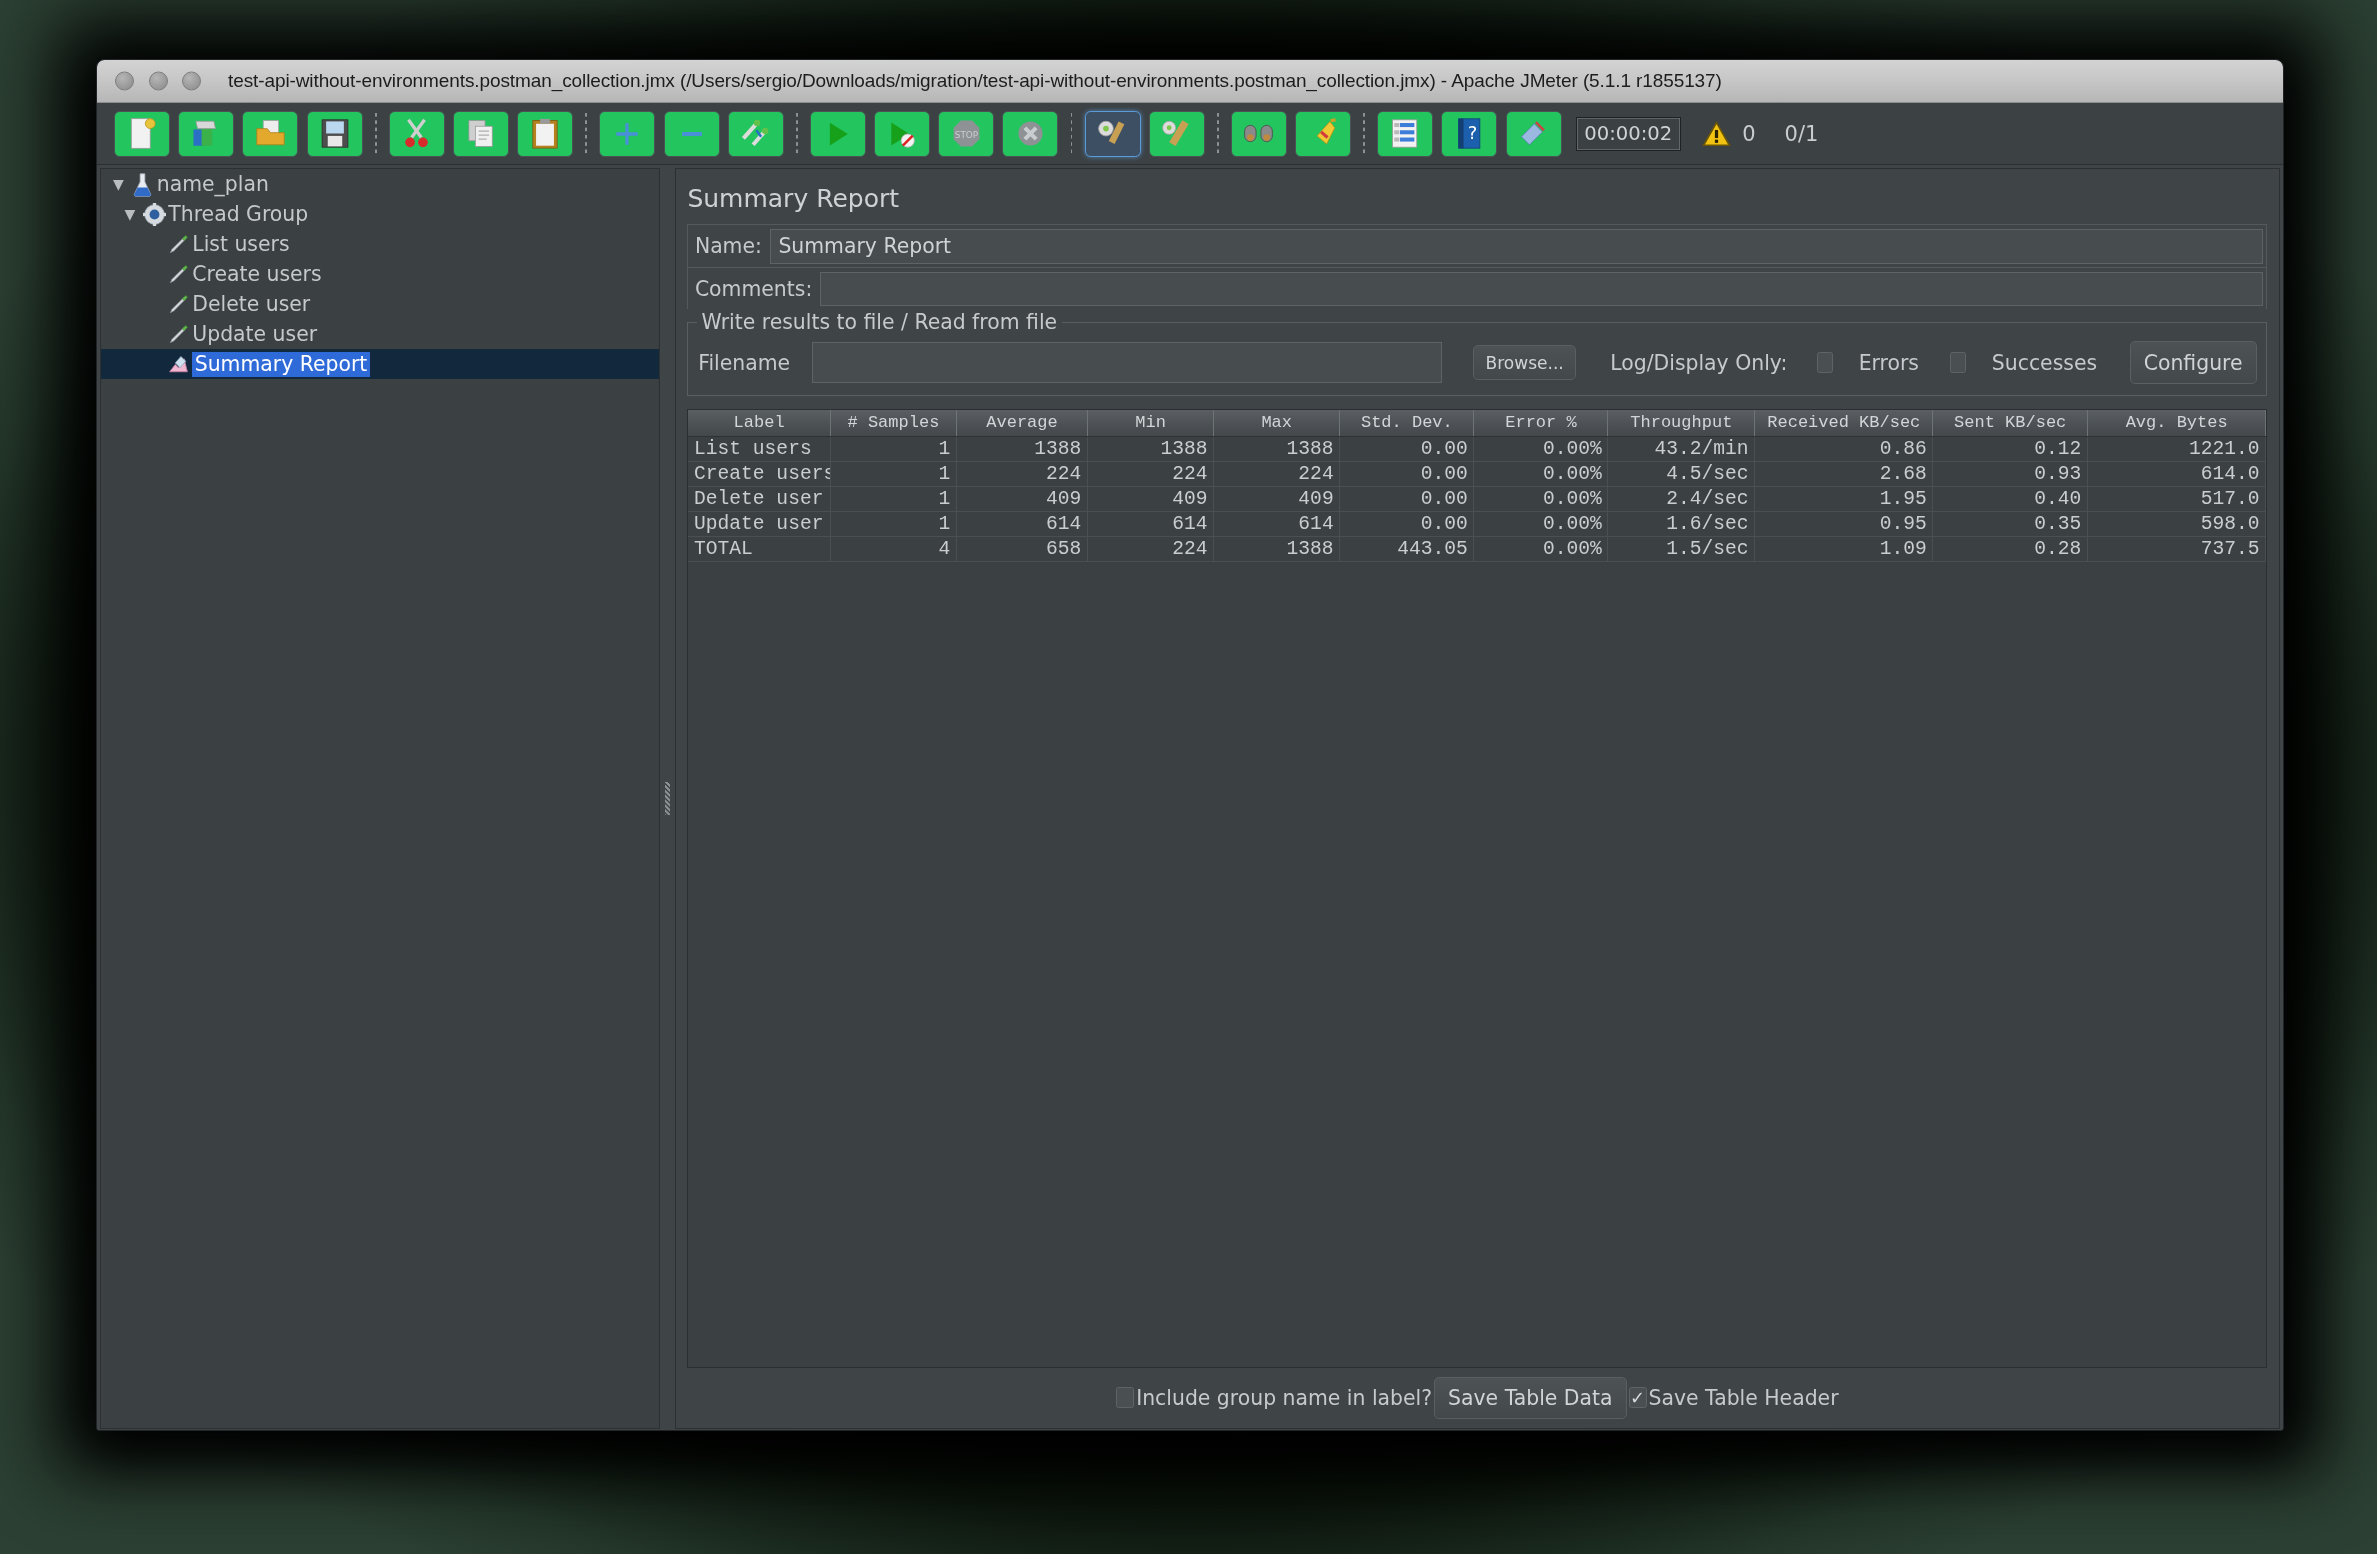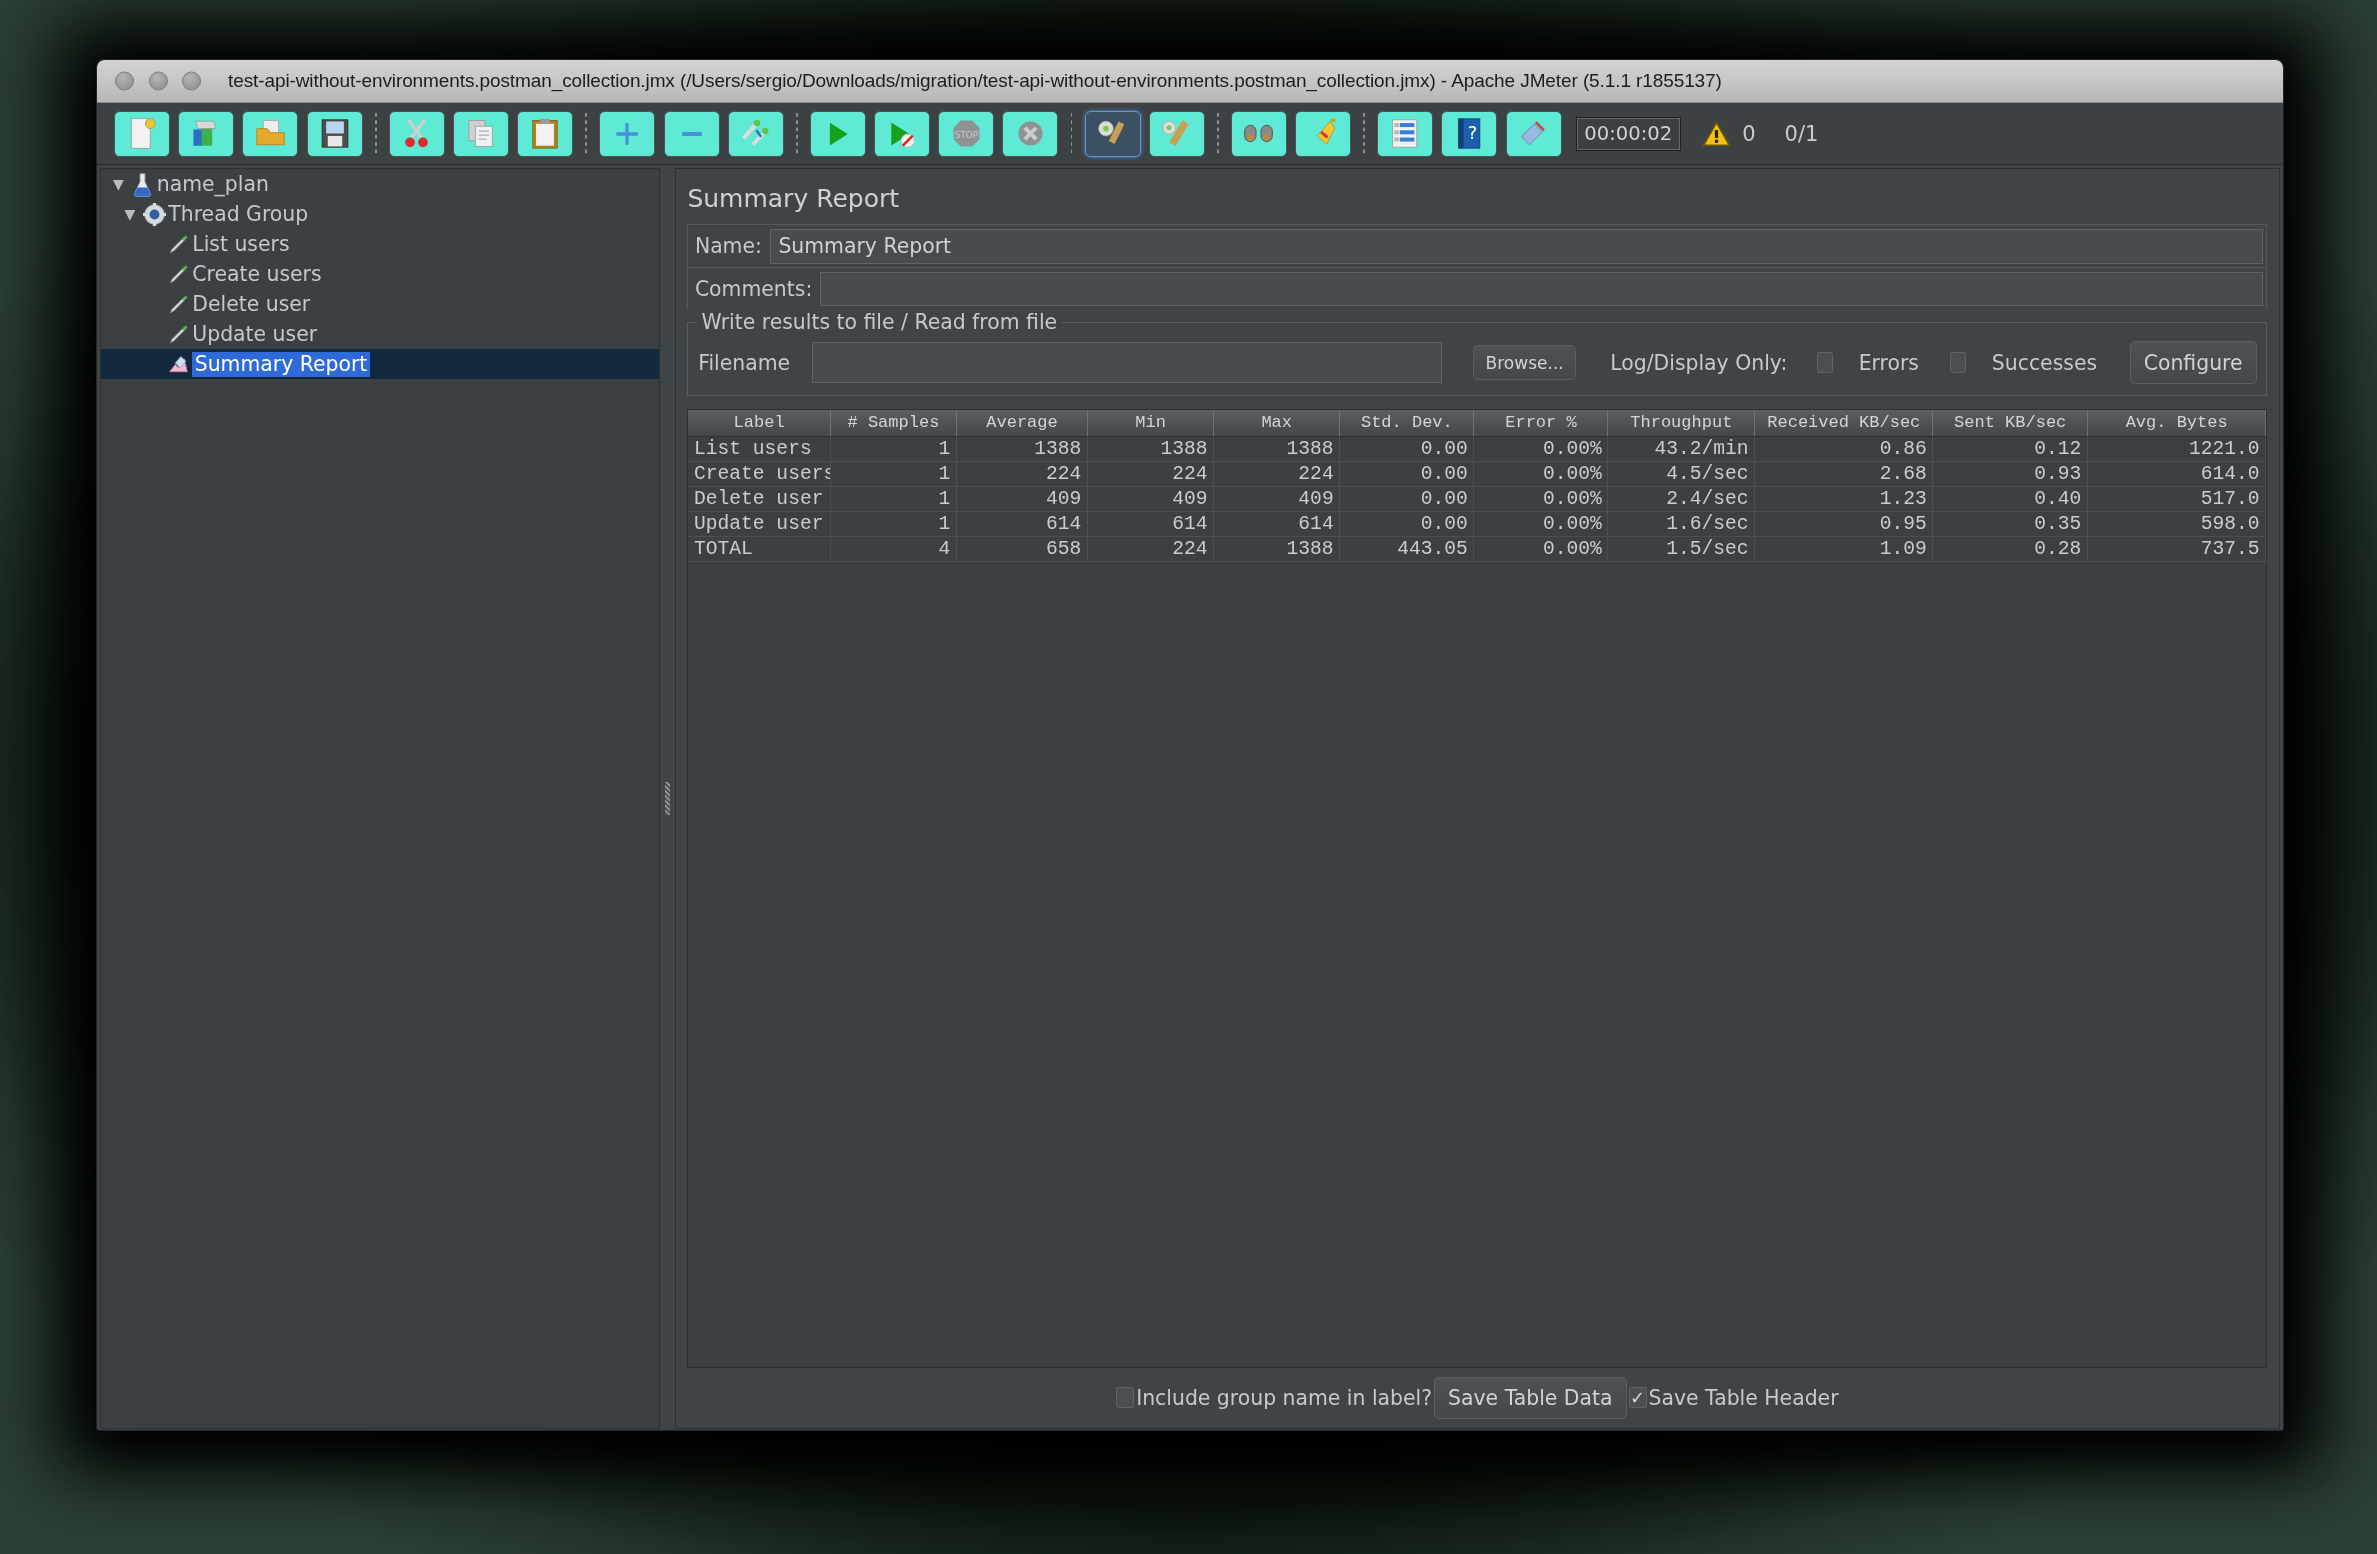--- a/index.html
+++ b/index.html
@@ -57,21 +57,21 @@
     background: #3c4144;
     border-bottom: 0.8px solid #2b2f31;
     display: flex; align-items: center;
     padding-left: 13px;
     gap: 0px;
   }
   .tbtn {
     width: 56px; height: 46px;
     margin: 0 4.1px;
     border-radius: 5.7px;
-    background: #5eead4;
+    background: #22c55e;
     border: 0.8px solid #4c5154;
     display: flex; align-items: center; justify-content: center;
     position: relative;
   }
   .tbtn.sel {
     background: #3d4f63;
     border: 1.6px solid #5b9bd8;
     box-shadow: 0 0 5.7px rgba(91,155,216,0.75);
   }
   .tsep {
@@ -677,21 +677,21 @@
               </tr>
               <tr>
                 <td class="lbl">Delete user</td>
                 <td>1</td>
                 <td>409</td>
                 <td>409</td>
                 <td>409</td>
                 <td>0.00</td>
                 <td>0.00%</td>
                 <td>2.4/sec</td>
-                <td>1.23</td>
+                <td>1.95</td>
                 <td>0.40</td>
                 <td>517.0</td>
               </tr>
               <tr>
                 <td class="lbl">Update user</td>
                 <td>1</td>
                 <td>614</td>
                 <td>614</td>
                 <td>614</td>
                 <td>0.00</td>

